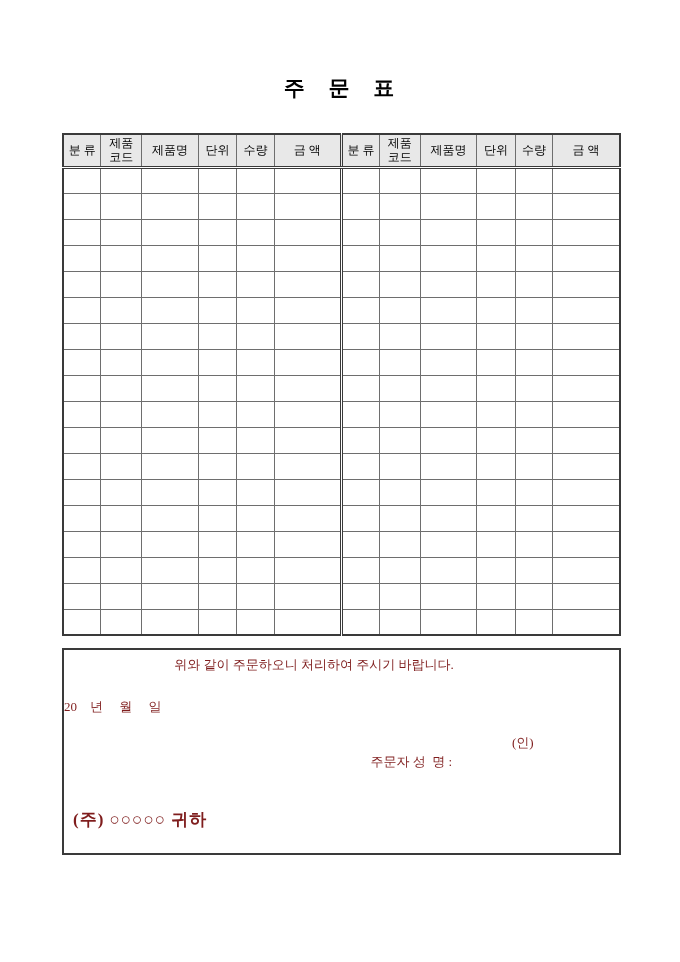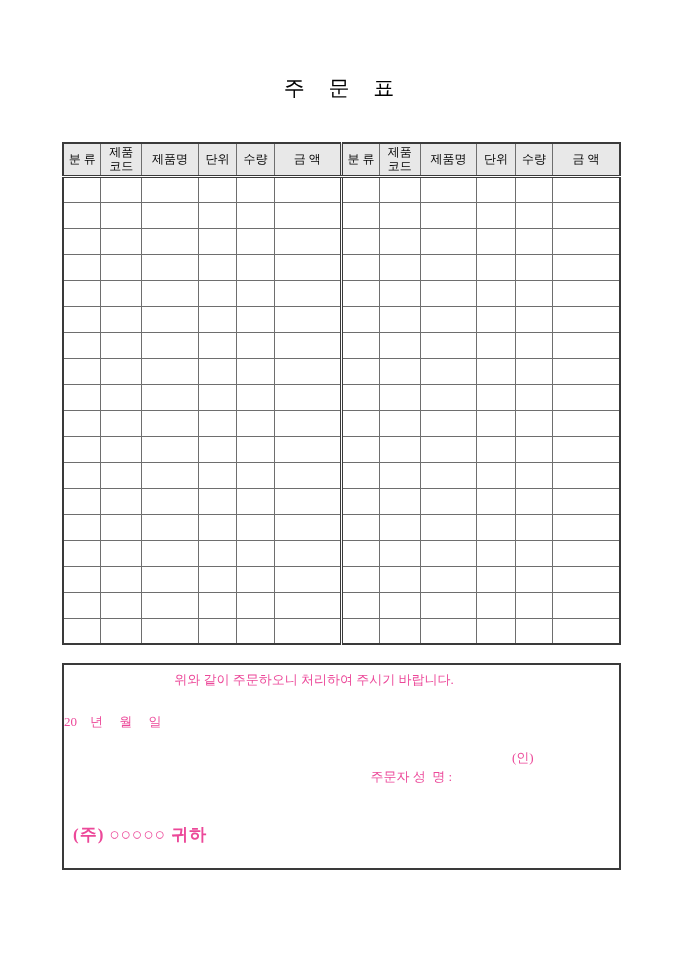--- a/index.html
+++ b/index.html
@@ -16,36 +16,35 @@
     font-family:"Liberation Serif", serif;
     color:#111111;
     overflow:hidden;
   }
   .title{
     position:absolute;
     top:74px;left:0;width:100%;
     margin:0;
     text-align:center;
     font-size:21px;
-    font-weight:normal;
+    font-weight:bold;
     letter-spacing:2px;
     white-space:pre;
     color:#000;
   }
   .form-area{
     position:absolute;
     top:133px;left:62px;
     width:559px;
   }
   table.order-table{
     width:100%;
     border-collapse:collapse;
     table-layout:fixed;
     border:2px solid var(--frame-line);
-    margin-top:9px;
   }
   table.order-table th{
     background:var(--header-bg);
     border:1px solid var(--grid-line);
     border-bottom:3px double var(--frame-line);
     font-weight:normal;
     font-size:12px;
     line-height:1.2;
     white-space:pre-line;
     text-align:center;
@@ -56,26 +55,26 @@
   }
   table.order-table td{
     border:1px solid var(--grid-line);
     height:26px;
     padding:0;
   }
   .group-divider{
     border-left:3px double var(--frame-line) !important;
   }
   .notes-box{
-    margin-top:18px;
+    margin-top:12px;
     border:2px solid var(--frame-line);
     height:207px;
     position:relative;
     font-size:13px;
-    color:#ec4899;
+    color:#7f1d1d;
   }
   .request-line{
     margin:7px 55px 0 0;
     text-align:center;
     white-space:pre;
     line-height:16px;
   }
   .date-line{
     margin:26px 50px 0 0;
     text-align:left;

